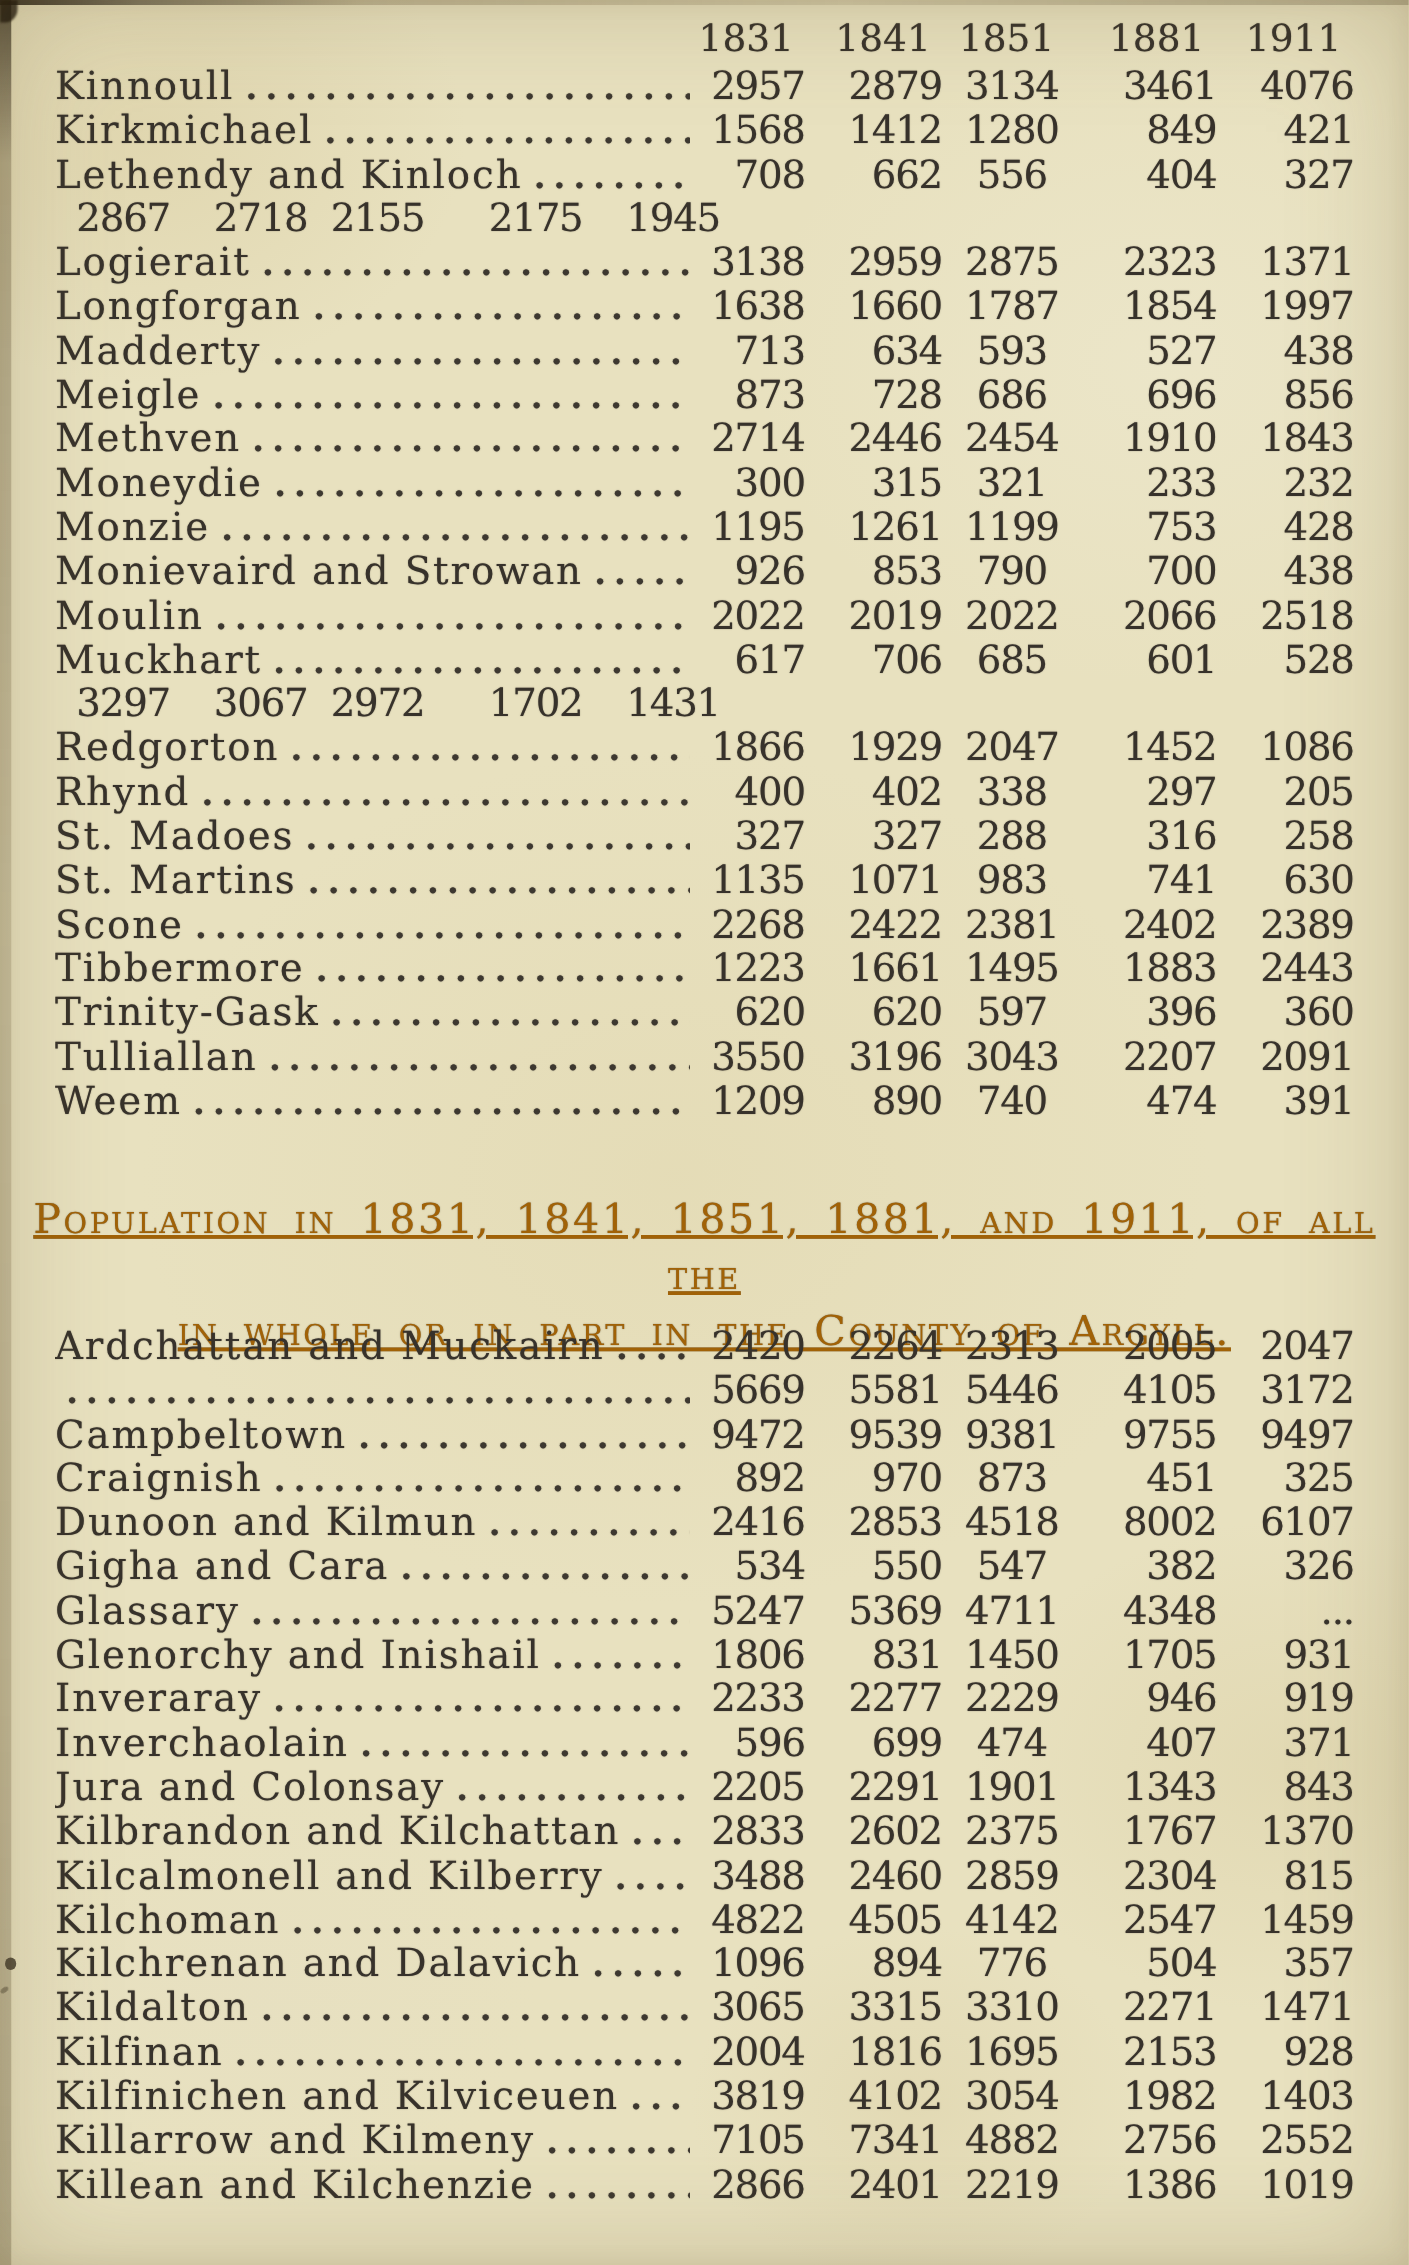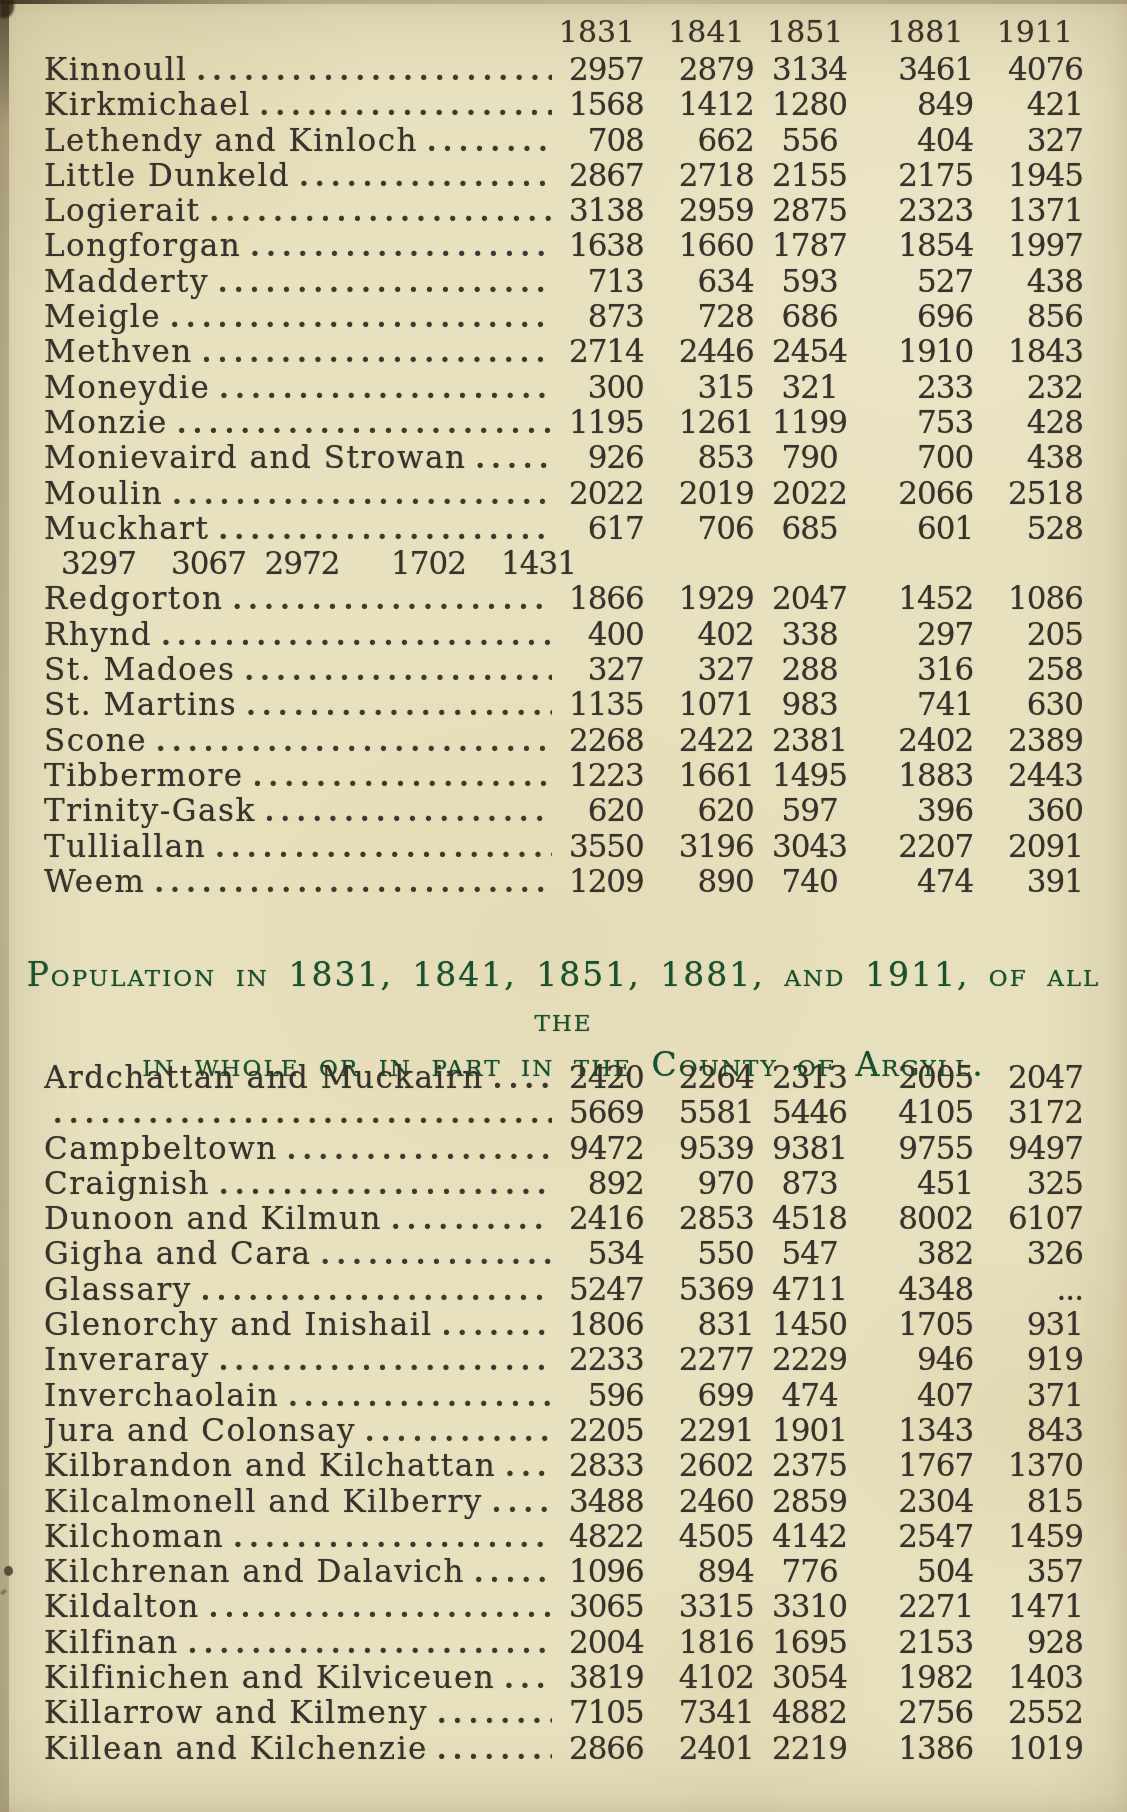--- a/index.html
+++ b/index.html
@@ -91,22 +91,23 @@
   .c5 { width: 110px; }
   .hdr { padding-right: 10px; letter-spacing: 0px; }
 
   
   .heading {
     position: absolute; top: 952px; left: 0; width: 1127px;
     text-align: center;
     font-variant: small-caps;
     font-size: 33px; line-height: 45px;
     letter-spacing: 2px; word-spacing: 7px;
-    color: #14532d;
+    color: #a16207;
     text-shadow: 0 0 1px rgba(50,44,34,0.6);
+    text-decoration: underline;
   }
 </style>
 </head>
 <body>
 
 <div class="page">
 
   <div class="tbl tbl1">
     <div class="row hdr-row">
       <div class="name"></div>
@@ -148,24 +149,20 @@
             <span class="dots"></span>
           </div>
           <div class="num c1">708</div>
           <div class="num c2">662</div>
           <div class="num c3">556</div>
           <div class="num c4">404</div>
           <div class="num c5">327</div>
         </div>
 
         <div class="row">
-          <div class="name">
-            <span class="label">Little Dunkeld</span>
-            <span class="dots"></span>
-          </div>
           <div class="num c1">2867</div>
           <div class="num c2">2718</div>
           <div class="num c3">2155</div>
           <div class="num c4">2175</div>
           <div class="num c5">1945</div>
         </div>
 
         <div class="row">
           <div class="name">
             <span class="label">Logierait</span>

